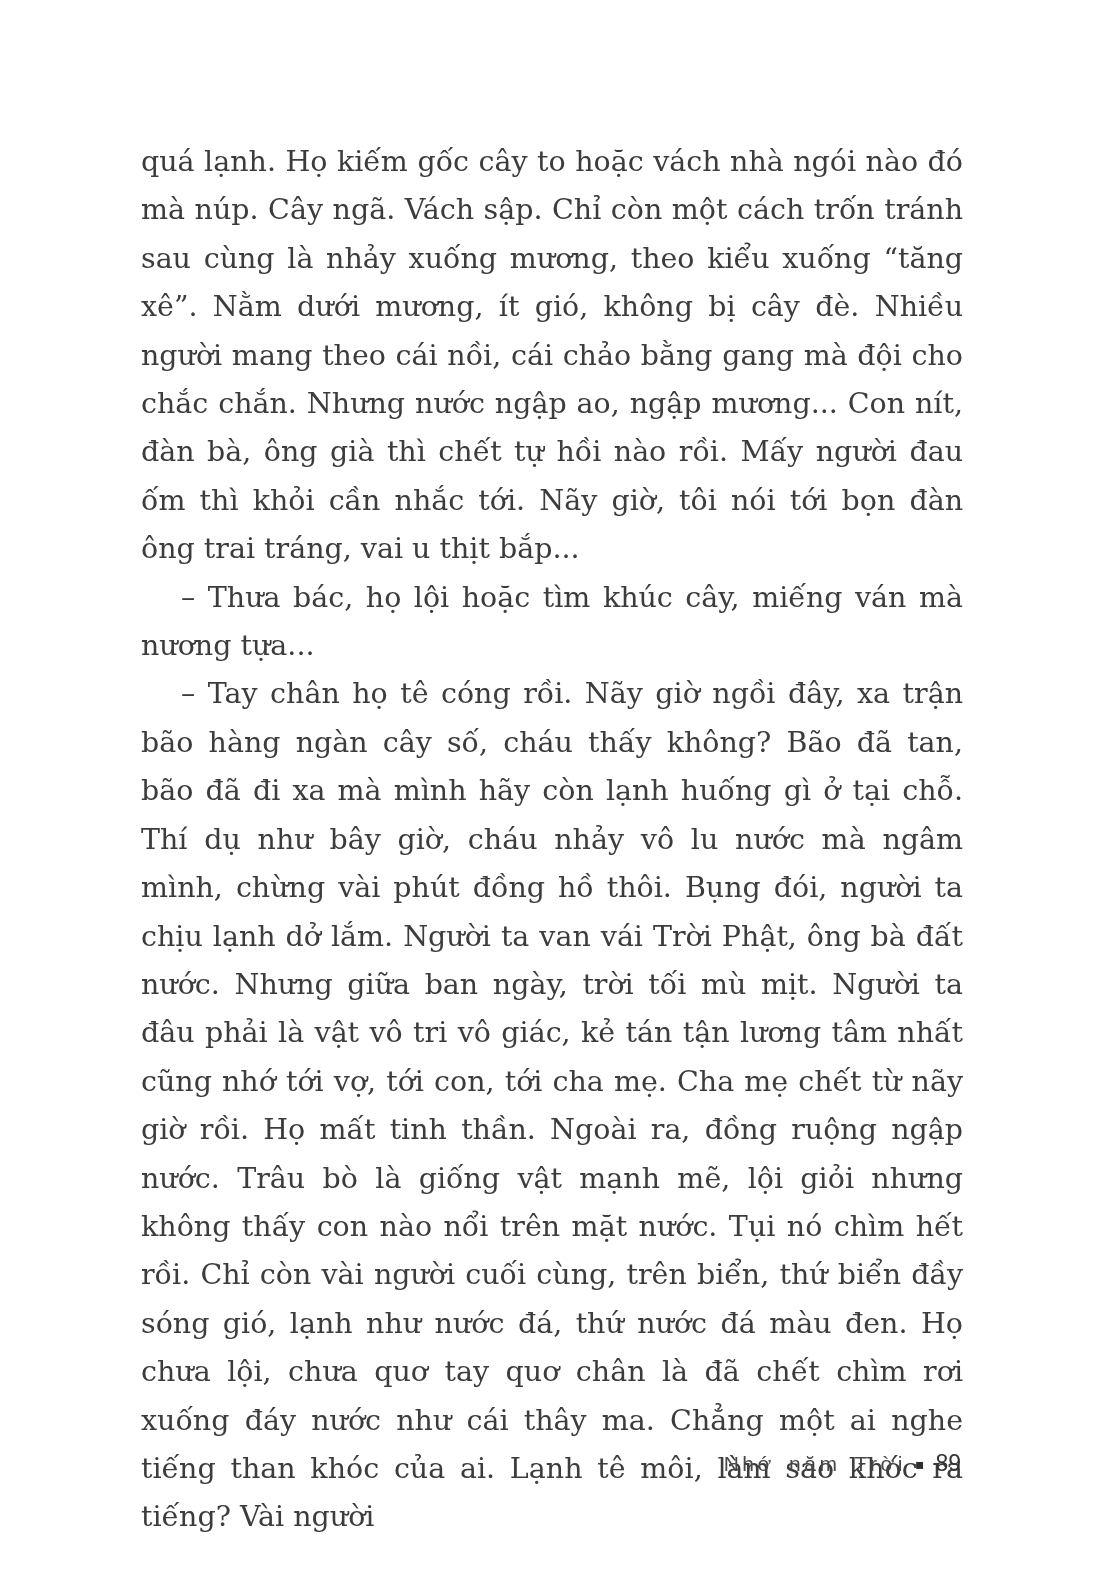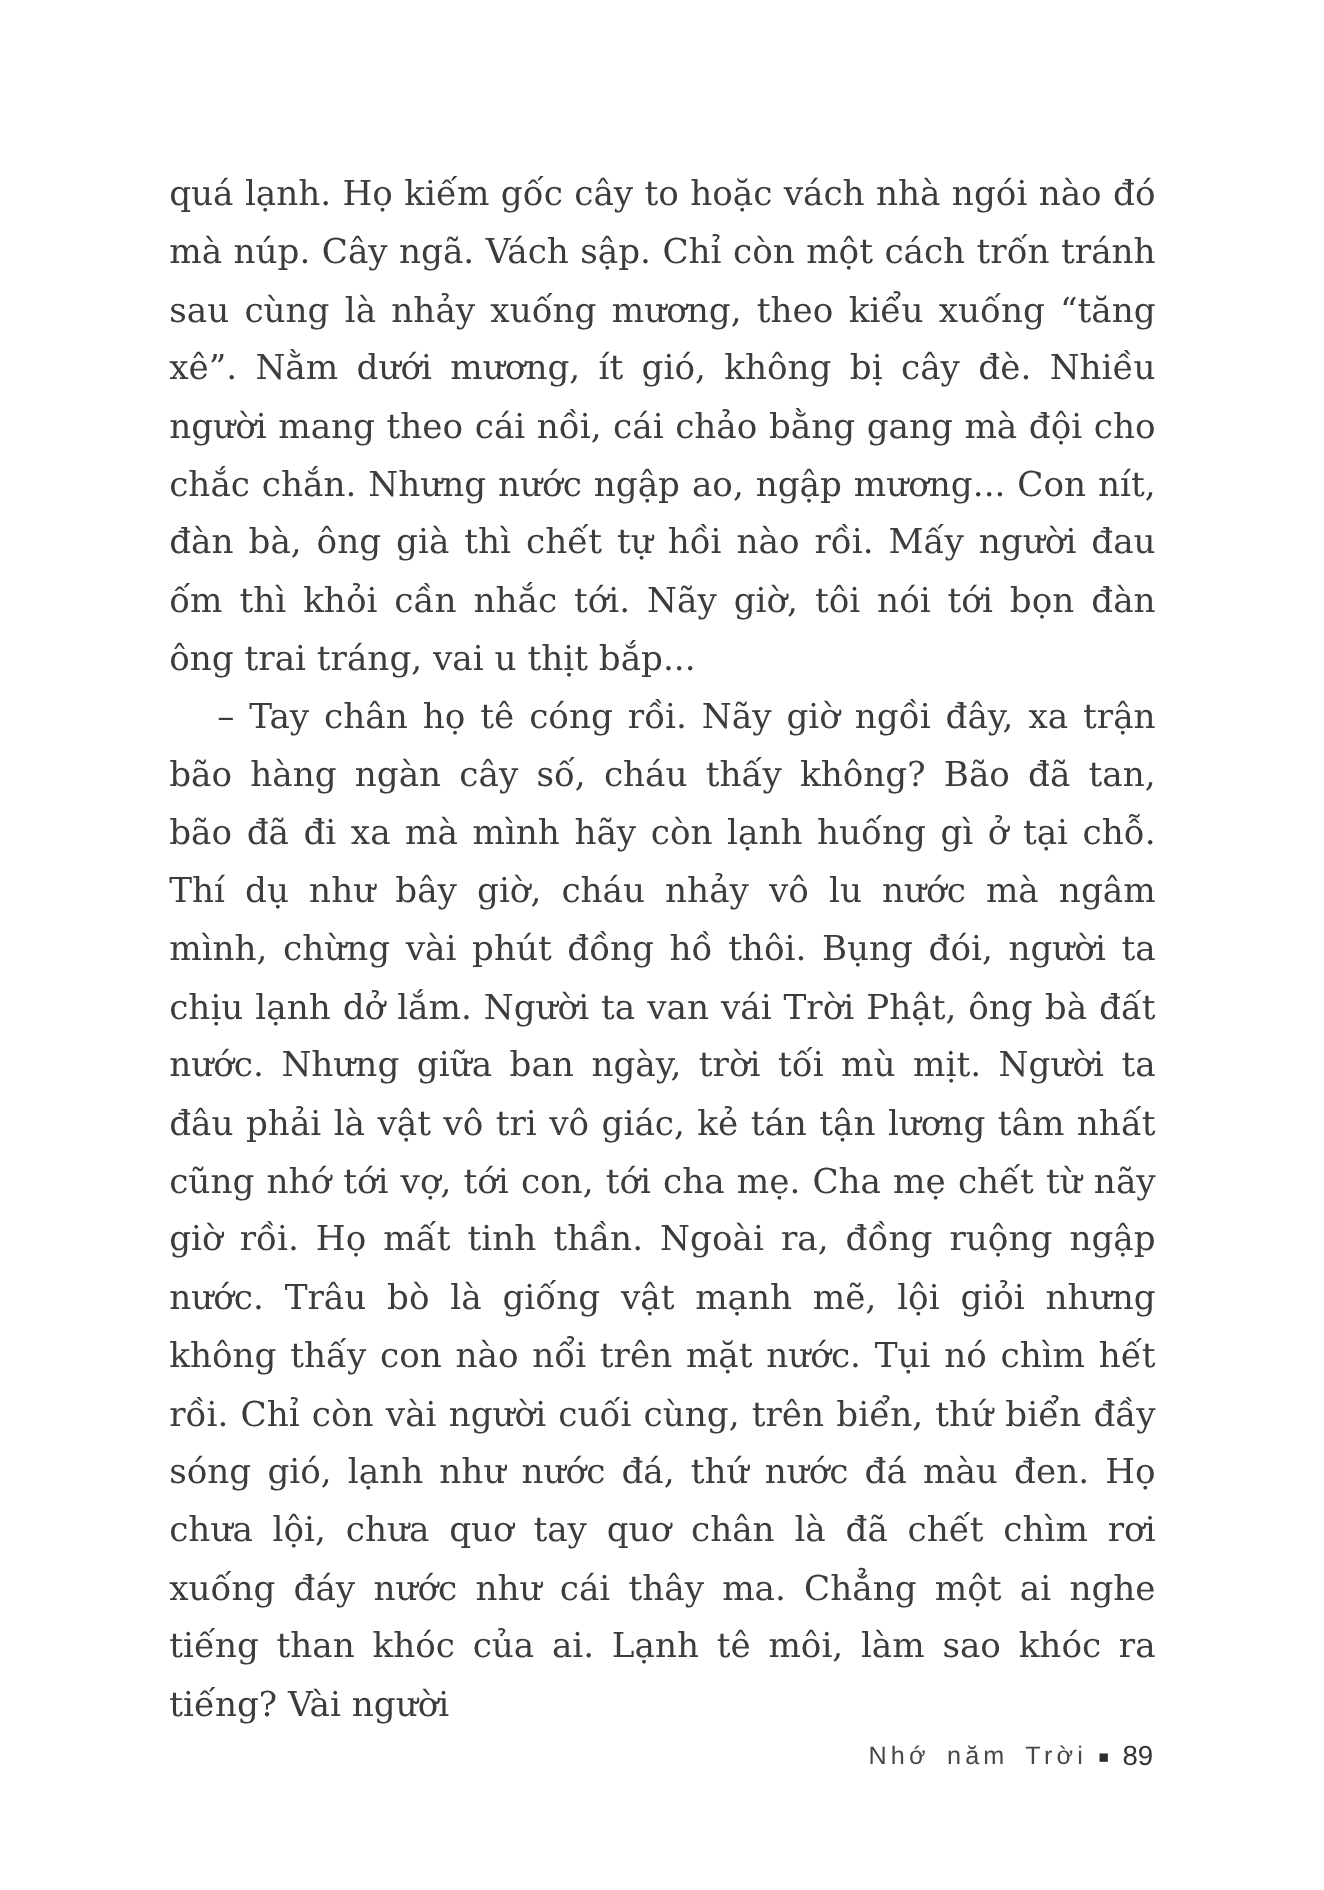--- a/index.html
+++ b/index.html
@@ -60,20 +60,21 @@
     color: #333333;
   }
 </style>
 </head>
 <body>
 
 <div class="page">
 
   <div class="text-block">
     <p>quá lạnh. Họ kiếm gốc cây to hoặc vách nhà ngói nào đó mà núp. Cây ngã. Vách sập. Chỉ còn một cách trốn tránh sau cùng là nhảy xuống mương, theo kiểu xuống “tăng xê”. Nằm dưới mương, ít gió, không bị cây đè. Nhiều người mang theo cái nồi, cái chảo bằng gang mà đội cho chắc chắn. Nhưng nước ngập ao, ngập mương... Con nít, đàn bà, ông già thì chết tự hồi nào rồi. Mấy người đau ốm thì khỏi cần nhắc tới. Nãy giờ, tôi nói tới bọn đàn ông trai tráng, vai u thịt bắp...</p>
+    <p class="indent">– Thưa bác, họ lội hoặc tìm khúc cây, miếng ván mà nương tựa...</p>
     <p class="indent">– Tay chân họ tê cóng rồi. Nãy giờ ngồi đây, xa trận bão hàng ngàn cây số, cháu thấy không? Bão đã tan, bão đã đi xa mà mình hãy còn lạnh huống gì ở tại chỗ. Thí dụ như bây giờ, cháu nhảy vô lu nước mà ngâm mình, chừng vài phút đồng hồ thôi. Bụng đói, người ta chịu lạnh dở lắm. Người ta van vái Trời Phật, ông bà đất nước. Nhưng giữa ban ngày, trời tối mù mịt. Người ta đâu phải là vật vô tri vô giác, kẻ tán tận lương tâm nhất cũng nhớ tới vợ, tới con, tới cha mẹ. Cha mẹ chết từ nãy giờ rồi. Họ mất tinh thần. Ngoài ra, đồng ruộng ngập nước. Trâu bò là giống vật mạnh mẽ, lội giỏi nhưng không thấy con nào nổi trên mặt nước. Tụi nó chìm hết rồi. Chỉ còn vài người cuối cùng, trên biển, thứ biển đầy sóng gió, lạnh như nước đá, thứ nước đá màu đen. Họ chưa lội, chưa quơ tay quơ chân là đã chết chìm rơi xuống đáy nước như cái thây ma. Chẳng một ai nghe tiếng than khóc của ai. Lạnh tê môi, làm sao khóc ra tiếng? Vài người</p>
   </div>
 
   <div class="footer">
     <span class="title">Nhớ năm Trời</span>
     <span class="sep">▪</span>
     <span class="num">89</span>
   </div>
 
 </div>

